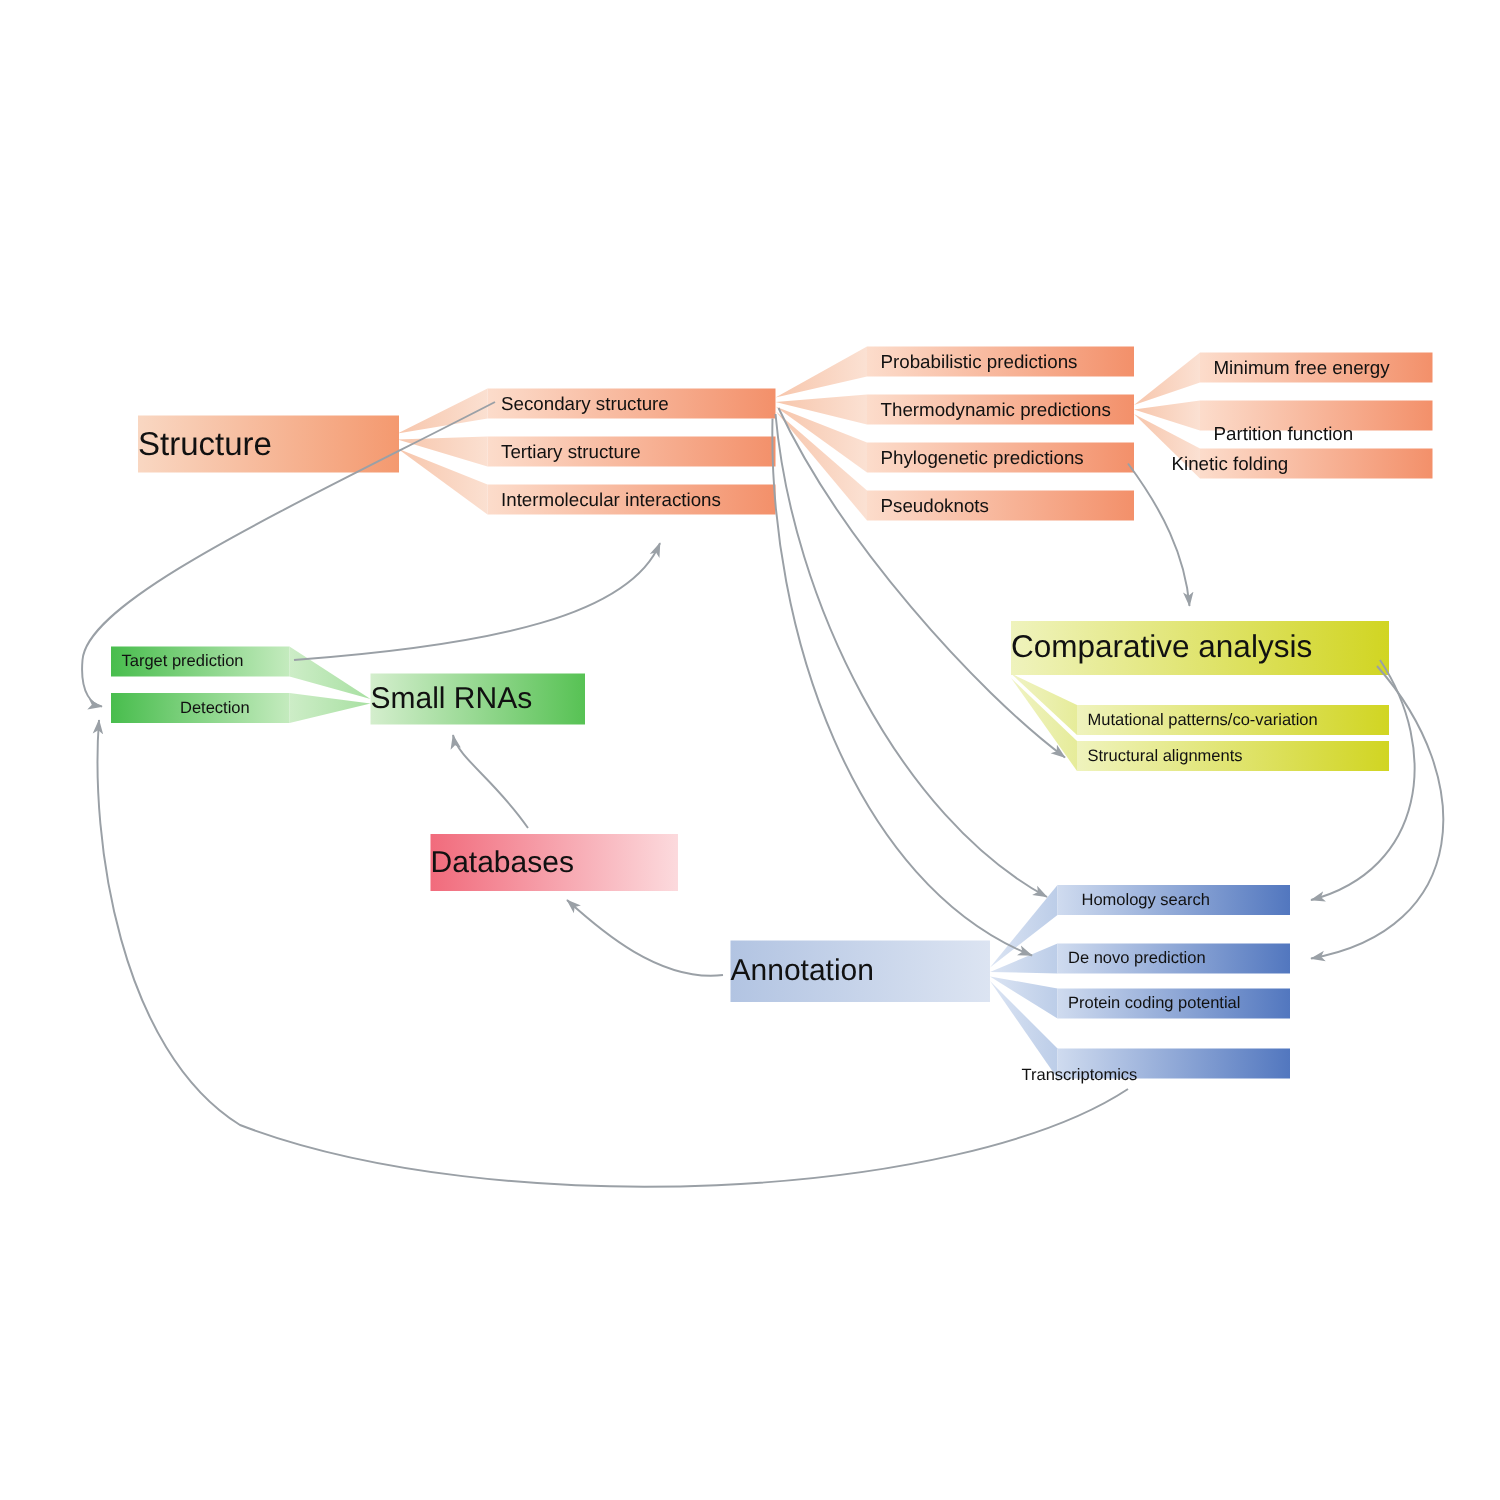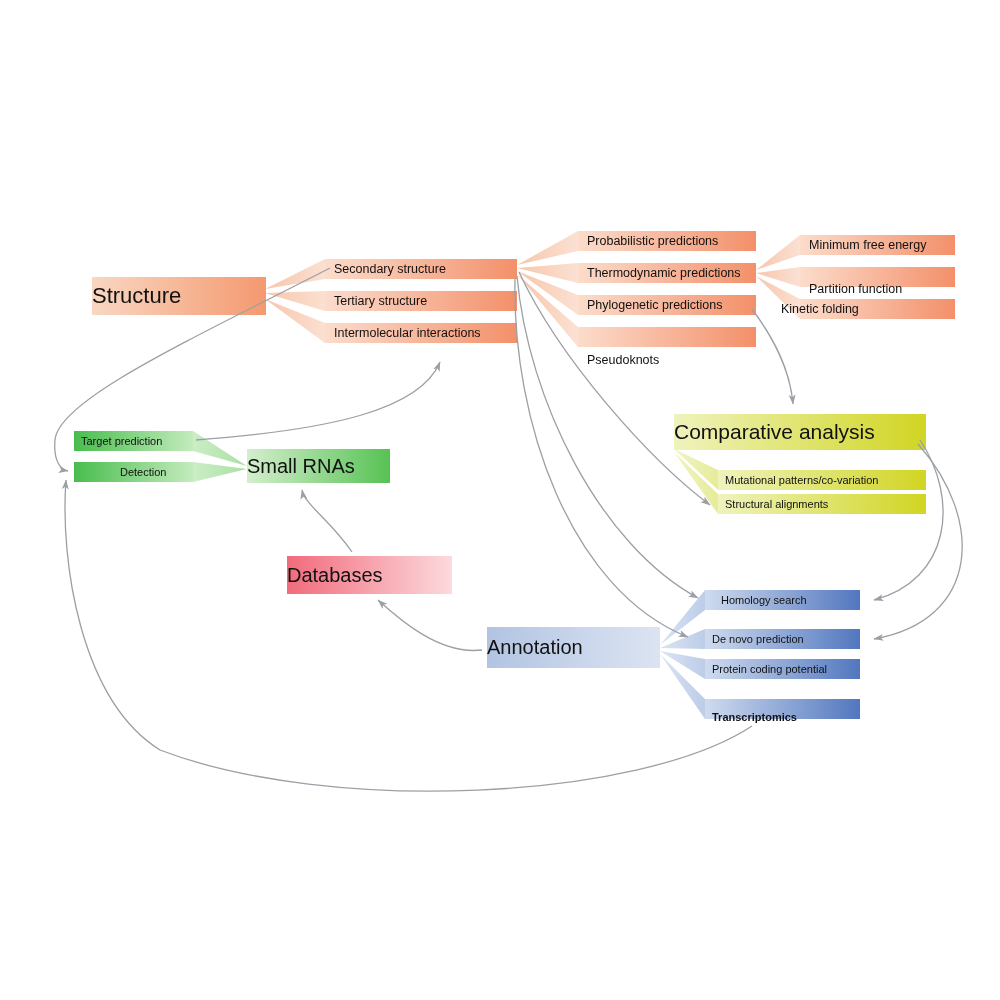--- a/index.html
+++ b/index.html
@@ -186,21 +186,21 @@
 
   <div class="node node-sub" style="left:578px;top:231px;width:178px;height:20px;">
     <span>Probabilistic predictions</span>
   </div>
   <div class="node node-sub" style="left:578px;top:263px;width:178px;height:20px;">
     <span>Thermodynamic predictions</span>
   </div>
   <div class="node node-sub" style="left:578px;top:295px;width:178px;height:20px;">
     <span>Phylogenetic predictions</span>
   </div>
-  <div class="node node-sub" style="left:578px;top:327px;width:178px;height:20px;margin-top:23px;">
+  <div class="node node-sub" style="left:578px;top:327px;width:178px;height:20px;">
     <span>Pseudoknots</span>
   </div>
 
   <div class="node node-sub" style="left:800px;top:235px;width:155px;height:20px;">
     <span>Minimum free energy</span>
   </div>
   <div class="node node-sub" style="left:800px;top:267px;width:155px;height:20px;margin-top:12px;">
     <span>Partition function</span>
   </div>
   <div class="node node-sub" style="left:772px;top:299px;width:155px;height:20px;">
@@ -236,17 +236,17 @@
   </div>
   <div class="node node-sub-small" style="left:705px;top:590px;width:155px;height:20px;padding-left:16px;">
     <span>Homology  search</span>
   </div>
   <div class="node node-sub-small" style="left:705px;top:629px;width:155px;height:20px;">
     <span>De novo prediction</span>
   </div>
   <div class="node node-sub-small" style="left:705px;top:659px;width:155px;height:20px;">
     <span>Protein coding potential</span>
   </div>
-  <div class="node node-sub-small" style="left:705px;top:699px;width:155px;height:36px;font-weight:bold;">
+  <div class="node node-sub-small" style="left:674px;top:699px;width:155px;height:36px;">
     <span>Transcriptomics</span>
   </div>
 
 </div>
 
 </body></html>

